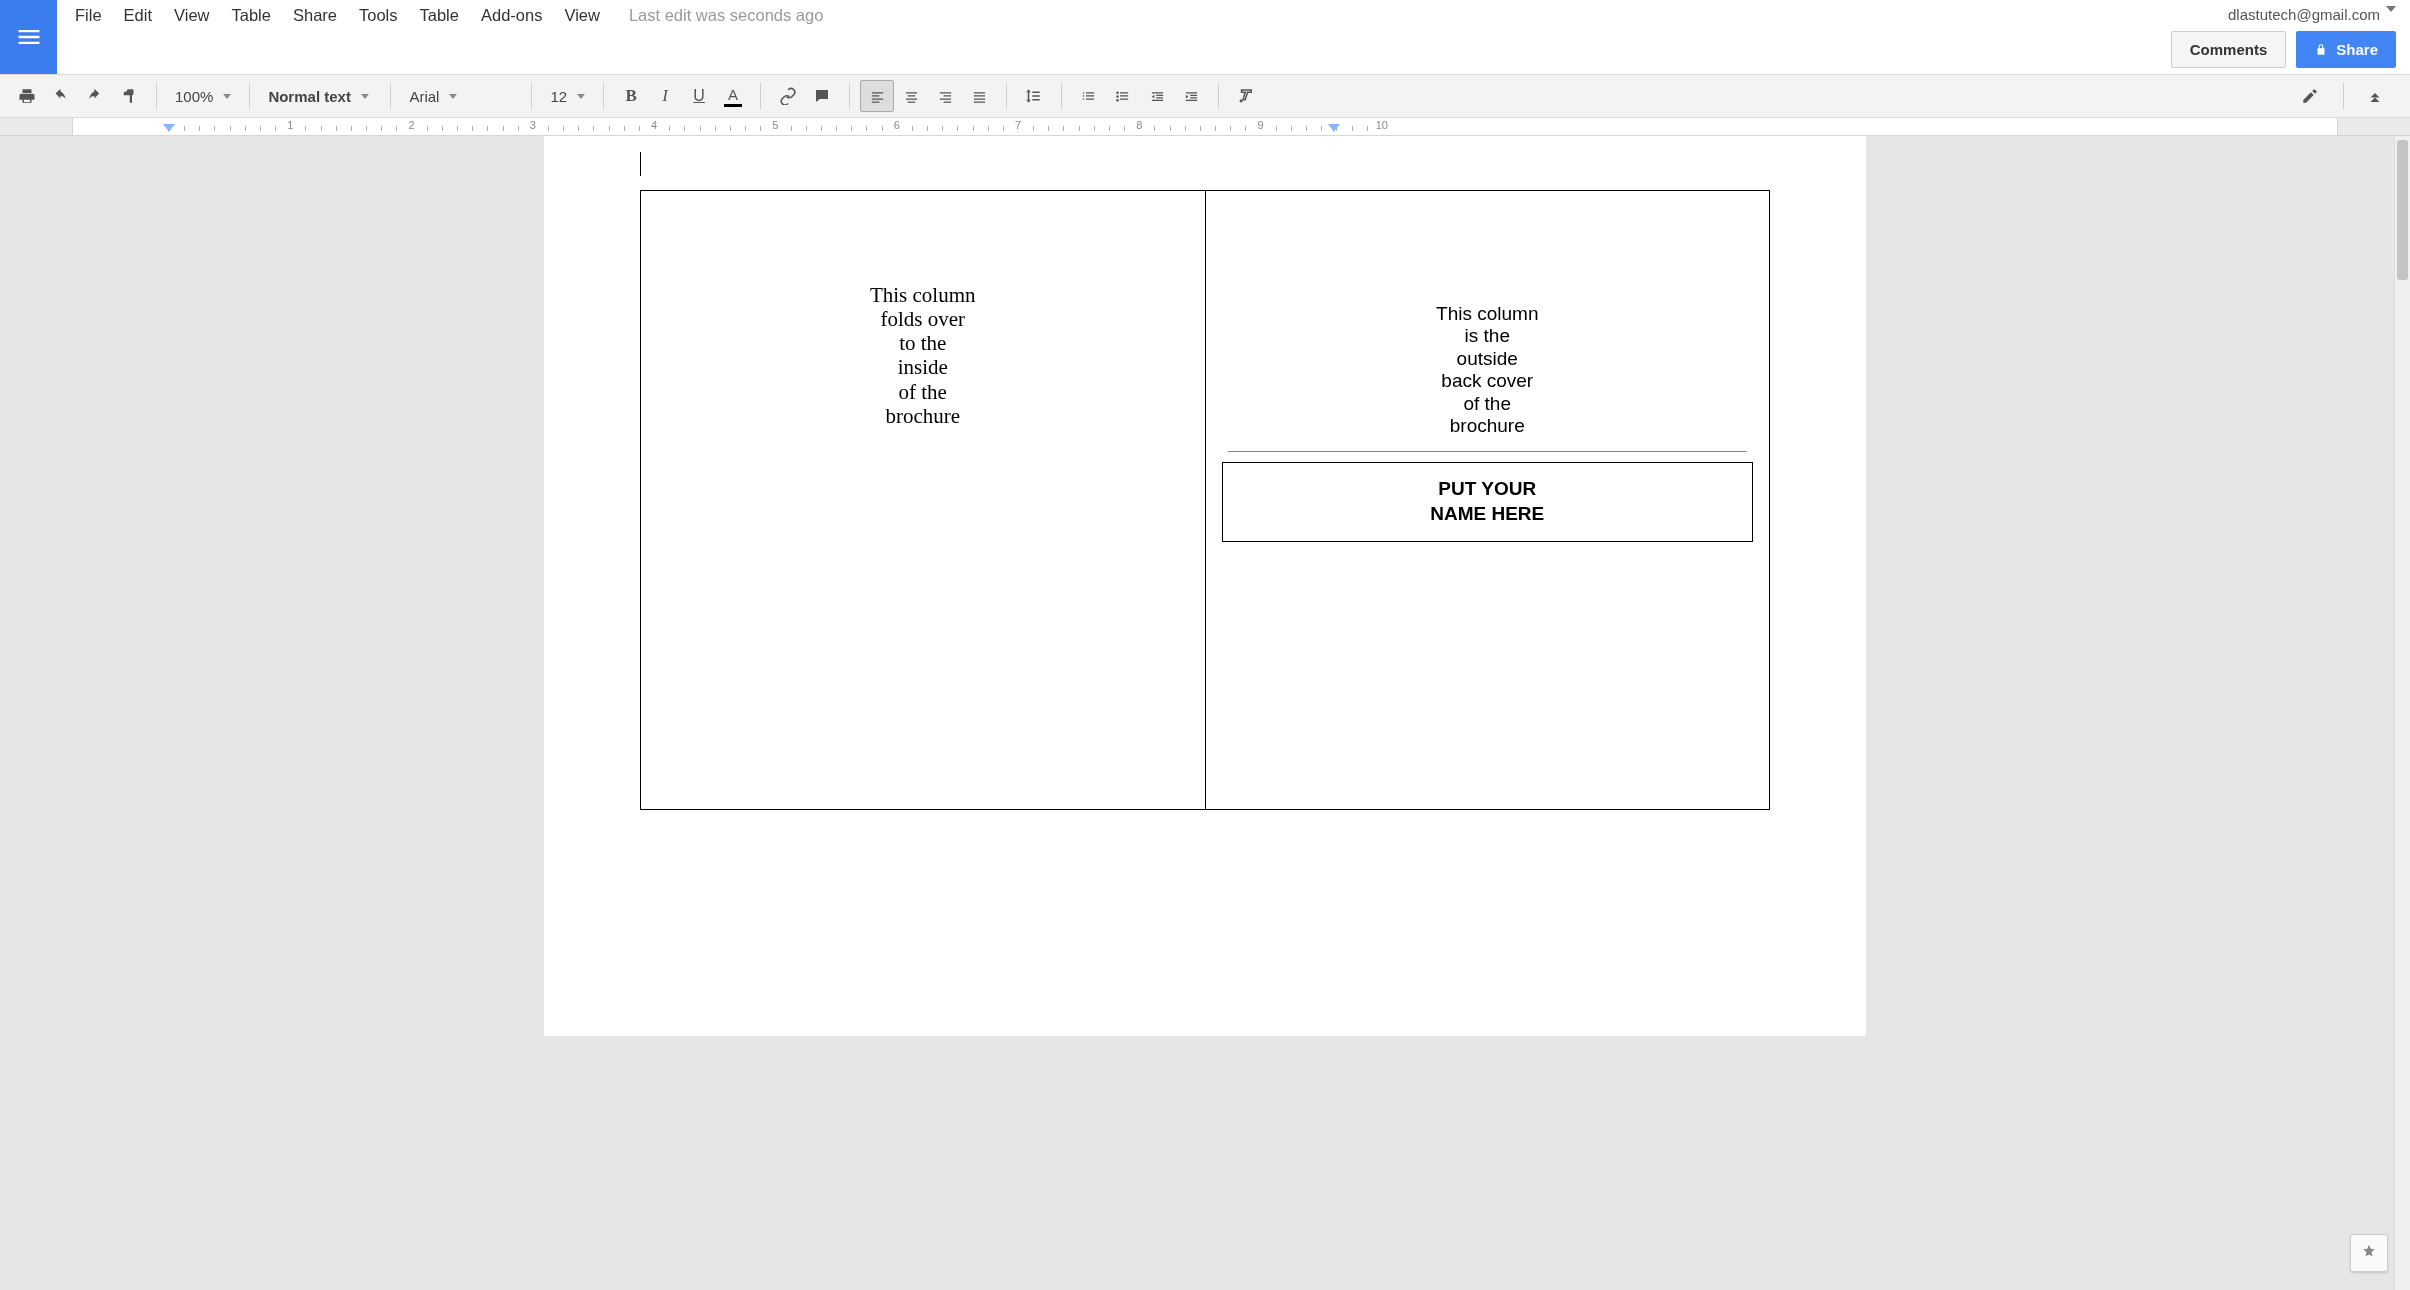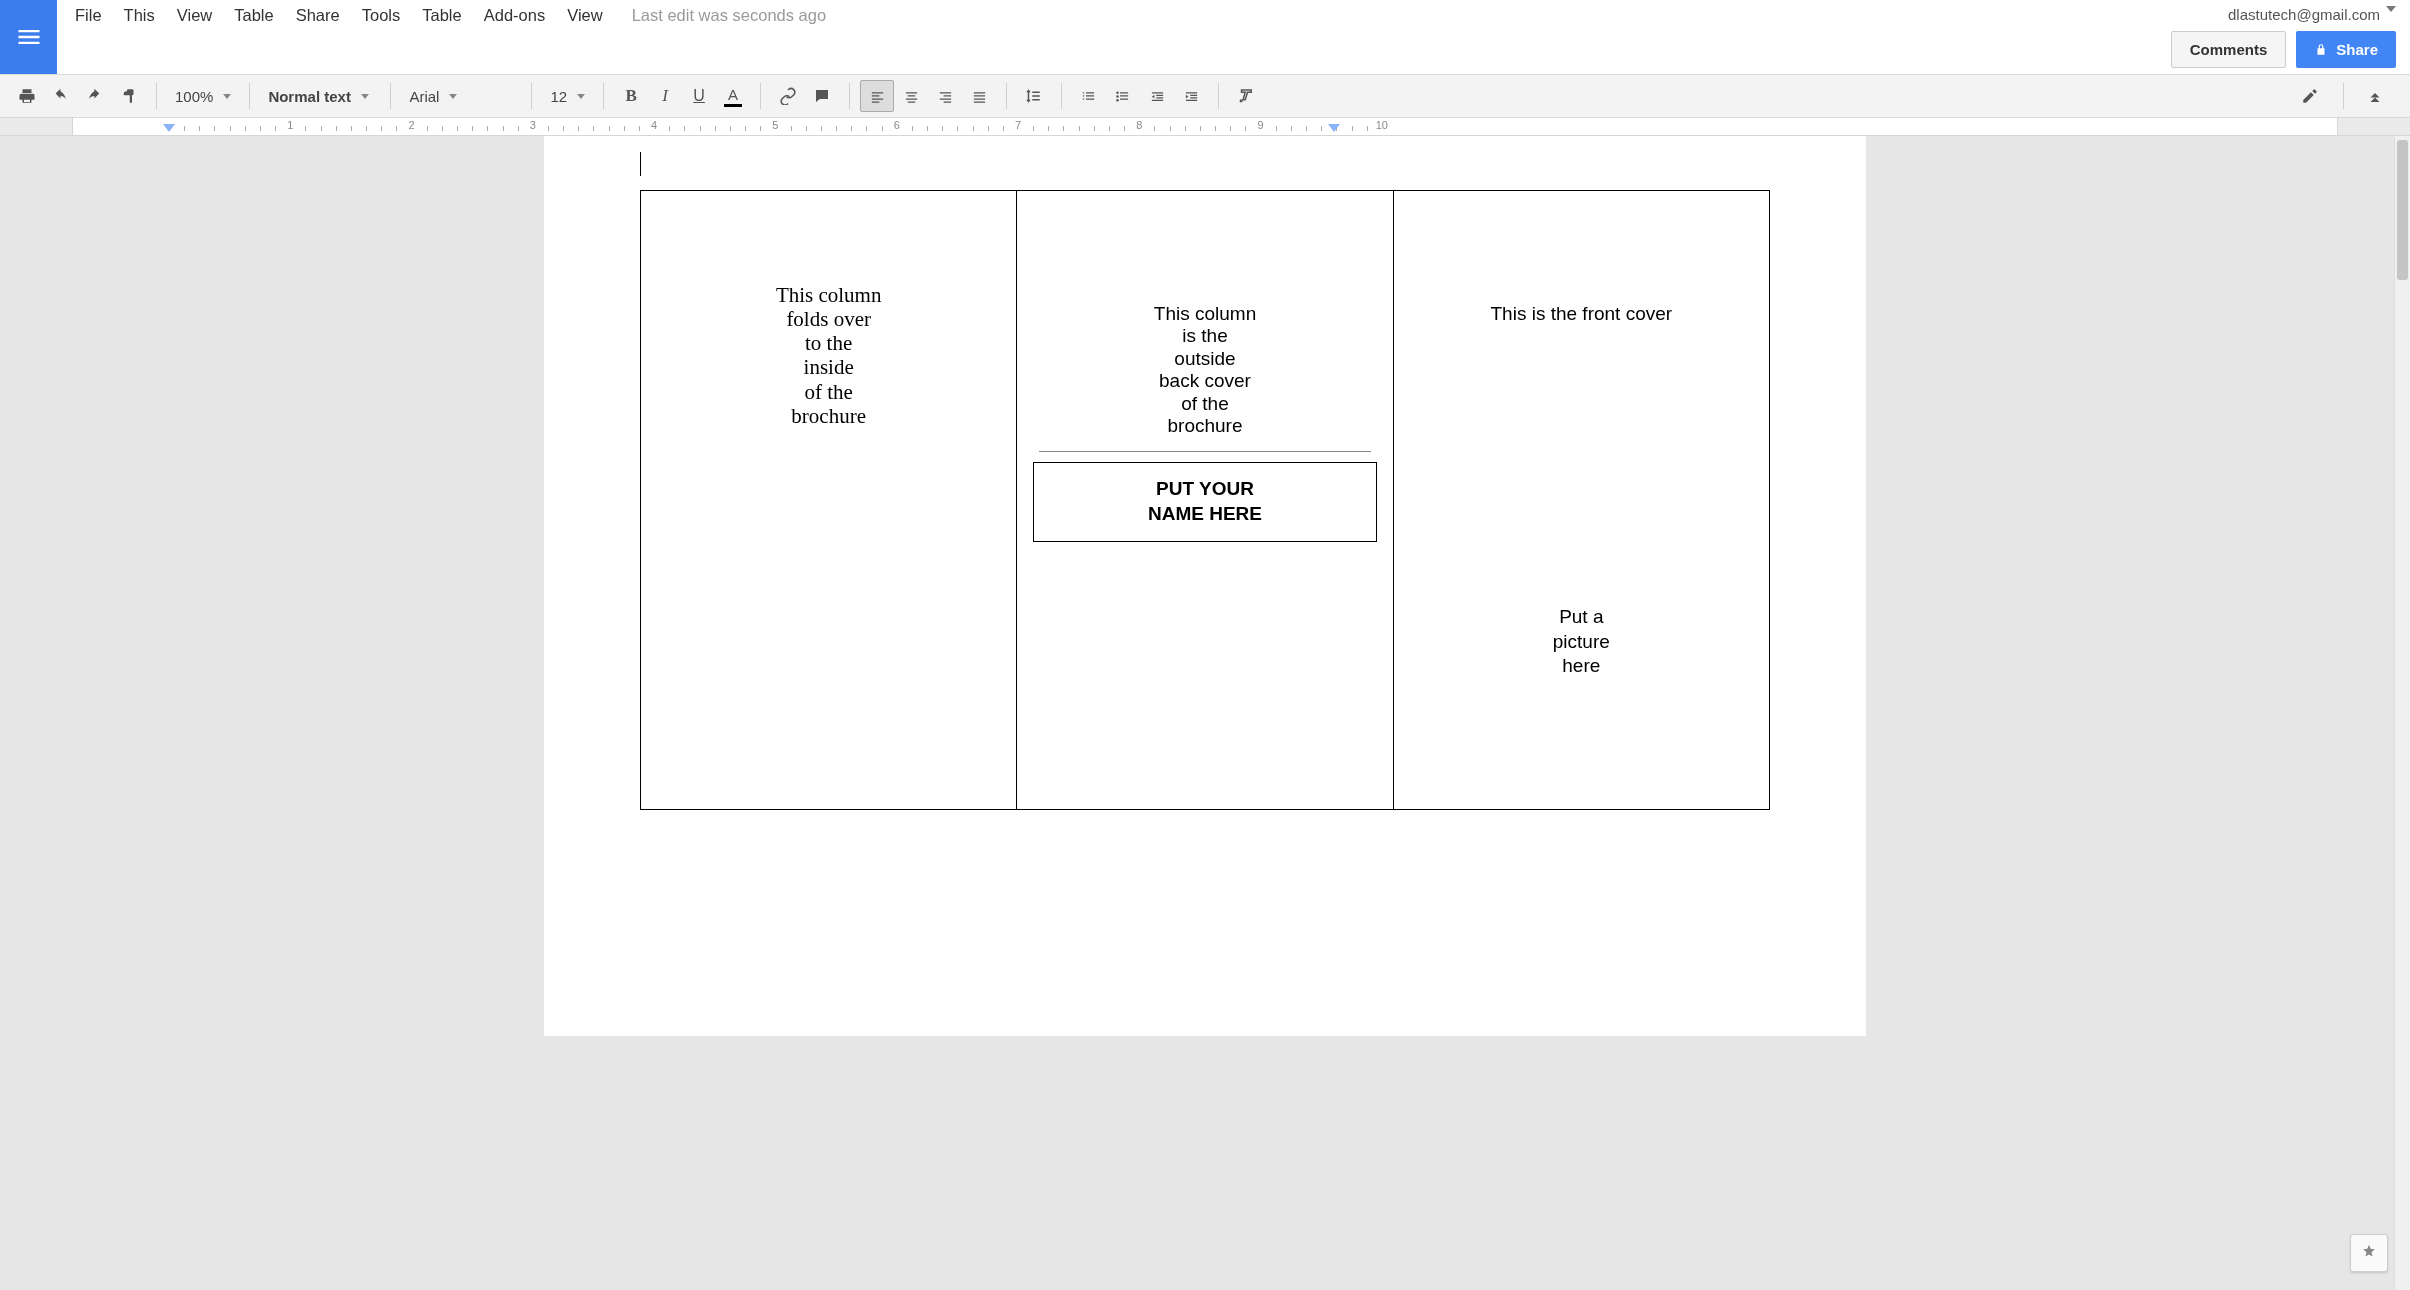--- a/index.html
+++ b/index.html
@@ -118,21 +118,21 @@
 <div class="top-row">
   <div class="hamburger">
     <svg viewBox="0 0 24 24">
         <path d="M3 6h18v2H3zM3 11h18v2H3zM3 16h18v2H3z"></path>
       </svg>
   </div>
 
   <div class="title-area">
     <div class="menu-line">
       <span class="menu-item">File</span>
-      <span class="menu-item">This</span>
+      <span class="menu-item">Edit</span>
       <span class="menu-item">View</span>
       <span class="menu-item">Table</span>
       <span class="menu-item">Share</span>
       <span class="menu-item">Tools</span>
       <span class="menu-item">Table</span>
       <span class="menu-item">Add-ons</span>
       <span class="menu-item">View</span>
       <span class="last-edit">Last edit was seconds ago</span>
     </div>
   </div>
@@ -411,24 +411,20 @@
     <div class="cursor-ind"></div>
     <div class="brochure">
       <div class="panel">
         <div class="panel1-txt">This column<br>folds over<br>to the<br>inside<br>of the<br>brochure</div>
       </div>
       <div class="panel">
         <div class="panel2-txt">This column<br>is the<br>outside<br>back cover<br>of the<br>brochure</div>
         <hr class="panel2-hr">
         <div class="panel2-box">PUT YOUR<br>NAME HERE</div>
       </div>
-      <div class="panel">
-        <div class="panel3-title">This is the front cover</div>
-        <div class="panel3-pic">Put a<br>picture<br>here</div>
-      </div>
     </div>
   </div>
 </div>
 
 <div class="vscroll">
   <div class="vscroll-thumb"></div>
 </div>
 
 <div class="explore-fab">
   <svg viewBox="0 0 24 24">

